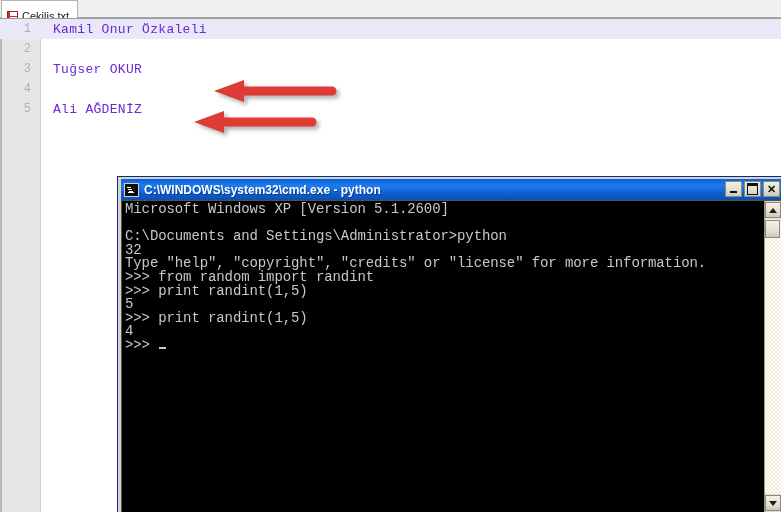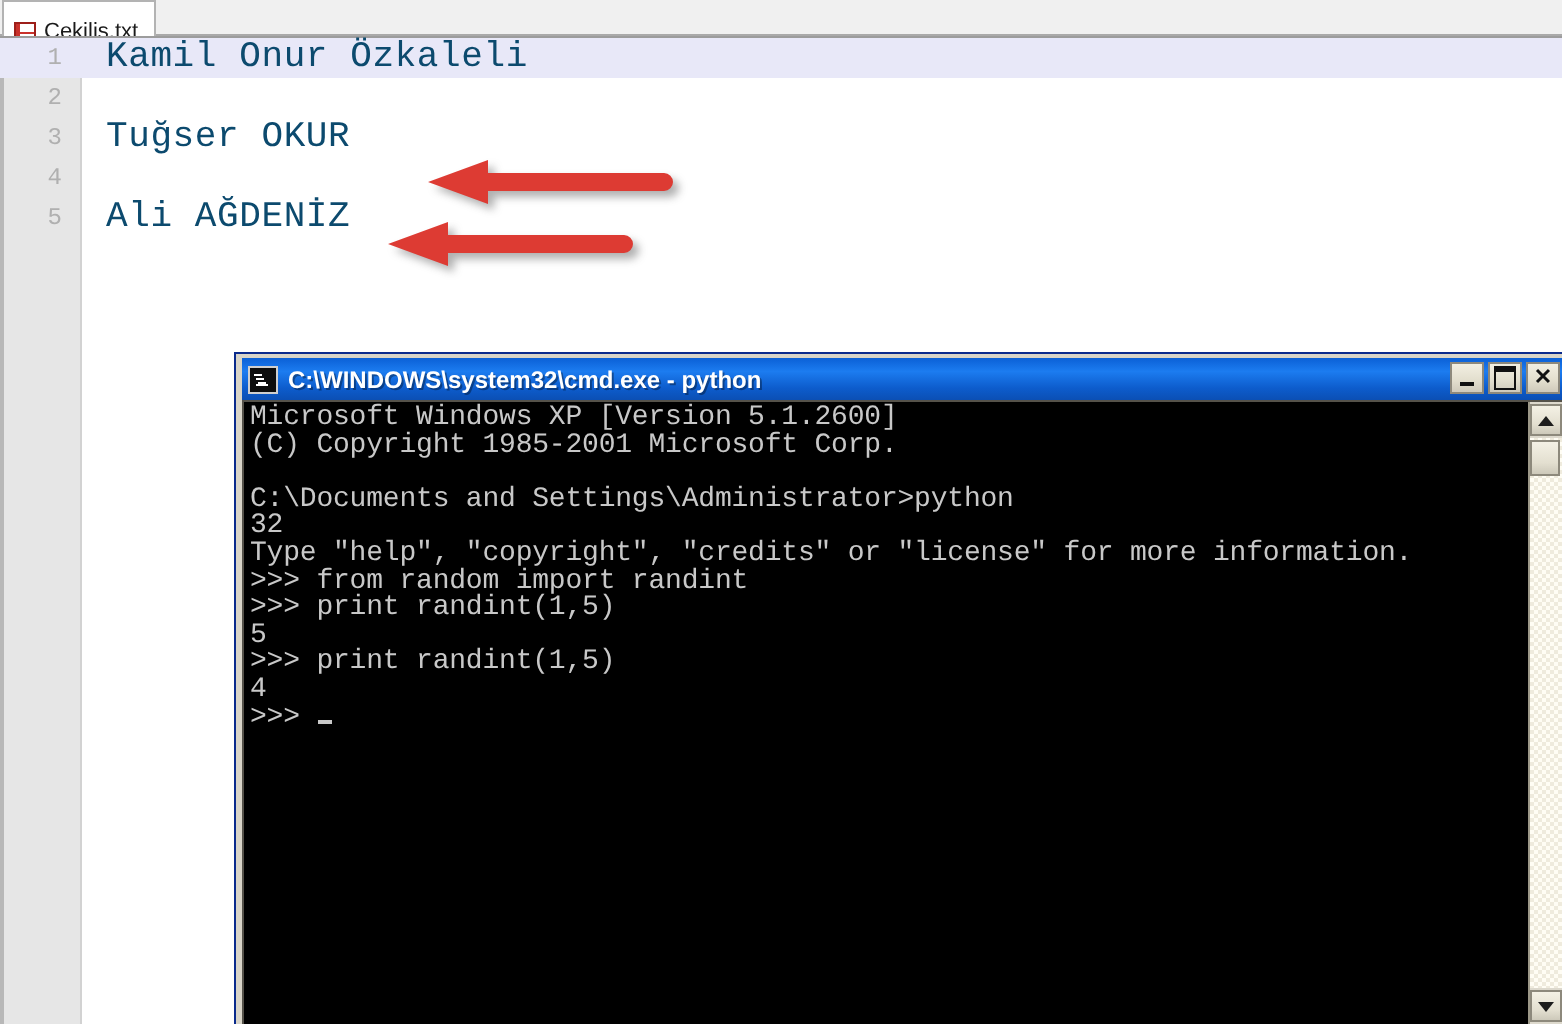--- a/index.html
+++ b/index.html
@@ -106,22 +106,22 @@
     text-align: right;
     padding-right: 6px;
     font-family: "Liberation Mono", monospace;
     font-size: 12px;
     color: #b0b0b0;
     flex: none;
   }
   .code-text {
     padding-left: 16px;
     font-family: "Liberation Mono", monospace;
-    font-size: 18px;
-    color: #0c4a6e;
+    font-size: 13px;
+    color: #6d28d9;
     letter-spacing: 0.3px;
     white-space: pre;
   }
 
   
   .arrow {
     position: absolute;
     filter: drop-shadow(3px 3px 2px rgba(80,80,80,0.45));
   }
   #arrow-1 { left: 214px; top: 79px; }
@@ -345,21 +345,20 @@
       <span class="cmd-buttons">
         <span class="cbtn cbtn-min"></span>
         <span class="cbtn cbtn-max"></span>
         <span class="cbtn cbtn-close">✕</span>
       </span>
     </div>
 
     <div class="cmd-screen-wrap">
       <div class="cmd-screen">
         <div class="cmd-line">Microsoft Windows XP [Version 5.1.2600]</div>
-        <div class="cmd-line">(C) Copyright 1985-2001 Microsoft Corp.</div>
         <div class="cmd-line">&nbsp;</div>
         <div class="cmd-line">C:\Documents and Settings\Administrator&gt;python</div>
         <div class="cmd-line">32</div>
         <div class="cmd-line">Type "help", "copyright", "credits" or "license" for more information.</div>
         <div class="cmd-line">&gt;&gt;&gt; from random import randint</div>
         <div class="cmd-line">&gt;&gt;&gt; print randint(1,5)</div>
         <div class="cmd-line">5</div>
         <div class="cmd-line">&gt;&gt;&gt; print randint(1,5)</div>
         <div class="cmd-line">4</div>
         <div class="cmd-line"><span>&gt;&gt;&gt; </span><span class="cmd-cursor"></span></div>

